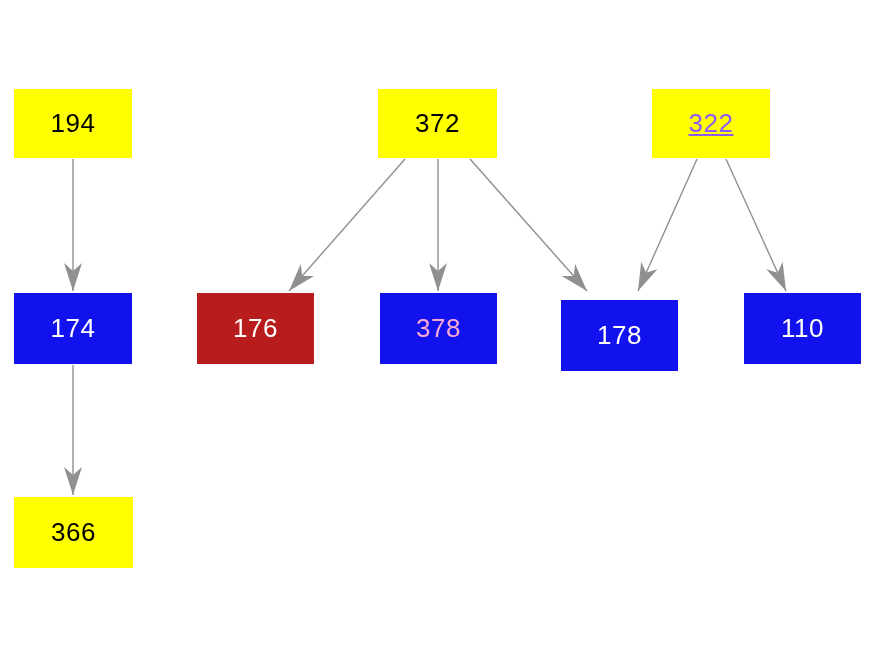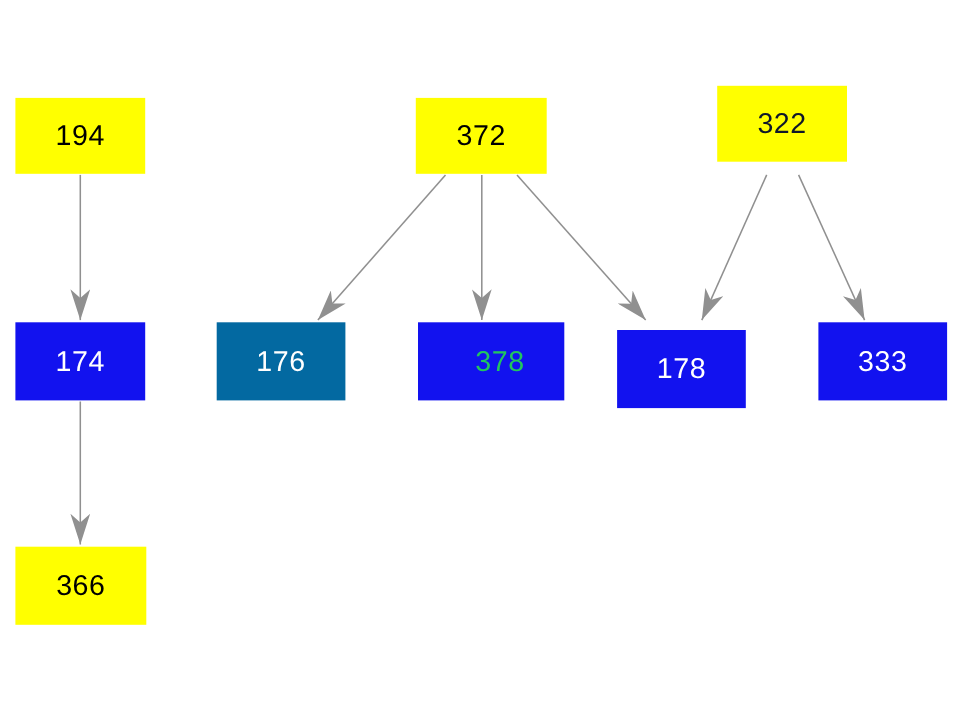--- a/index.html
+++ b/index.html
@@ -52,35 +52,35 @@
         <line x1="726" y1="159" x2="786" y2="291" stroke="#909090" stroke-width="1.4" marker-end="url(#dart)"></line>
       </g>
   </svg>
   <div id="node-layer">
       <div class="node" style="left: 14px; top: 89px; width: 118px; height: 69px; background: rgb(255, 255, 0); color: rgb(0, 0, 0);">
         <span>194</span>
       </div>
       <div class="node" style="left: 378px; top: 89px; width: 119px; height: 69px; background: rgb(255, 255, 0); color: rgb(0, 0, 0);">
         <span>372</span>
       </div>
-      <div class="node" style="left: 652px; top: 78px; width: 118px; height: 69px; background: rgb(255, 255, 0); color: #0f172a;">
+      <div class="node" style="left: 652px; top: 89px; width: 118px; height: 69px; background: rgb(255, 255, 0); color: #8b5cf6; text-decoration: underline;">
         <span>322</span>
       </div>
       <div class="node" style="left: 14px; top: 293px; width: 118px; height: 71px; background: rgb(18, 18, 239); color: rgb(255, 255, 255);">
         <span>174</span>
       </div>
-      <div class="node" style="left: 197px; top: 293px; width: 117px; height: 71px; background: #0369a1; color: rgb(255, 255, 255);">
+      <div class="node" style="left: 197px; top: 293px; width: 117px; height: 71px; background: #b91c1c; color: rgb(255, 255, 255);">
         <span>176</span>
       </div>
-      <div class="node" style="left: 380px; top: 293px; width: 117px; height: 71px; background: rgb(18, 18, 239); color: #22c55e; padding-left: 16px;">
+      <div class="node" style="left: 380px; top: 293px; width: 117px; height: 71px; background: rgb(18, 18, 239); color: #f9a8d4;">
         <span>378</span>
       </div>
       <div class="node" style="left: 561px; top: 300px; width: 117px; height: 71px; background: rgb(18, 18, 239); color: rgb(255, 255, 255);">
         <span>178</span>
       </div>
       <div class="node" style="left: 744px; top: 293px; width: 117px; height: 71px; background: rgb(18, 18, 239); color: rgb(255, 255, 255);">
-        <span>333</span>
+        <span>110</span>
       </div>
       <div class="node" style="left: 14px; top: 497px; width: 119px; height: 71px; background: rgb(255, 255, 0); color: rgb(0, 0, 0); text-align: right;">
         <span>366</span>
       </div>
     </div>
 </div>
 
 </body></html>

